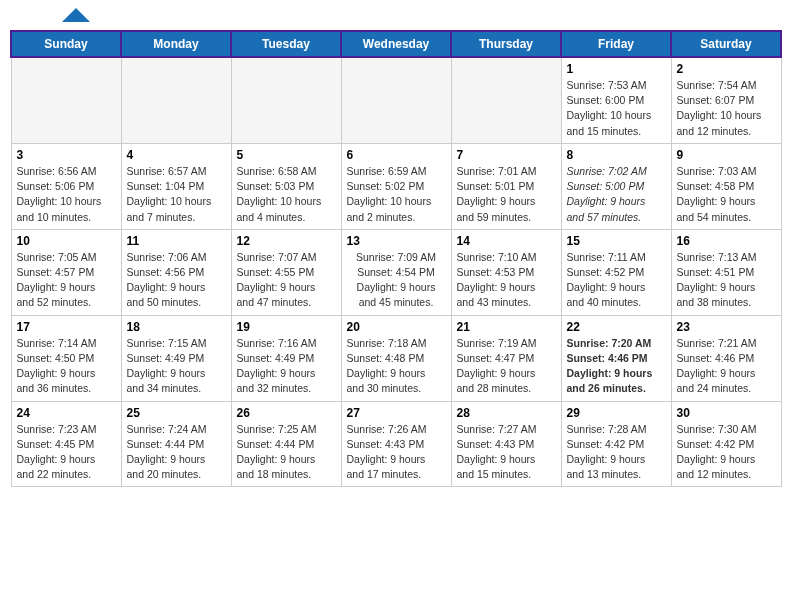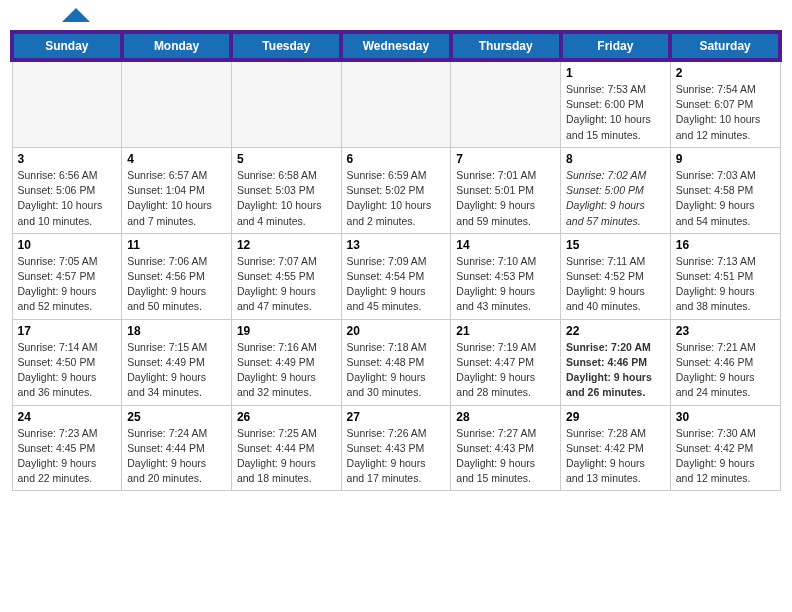--- a/index.html
+++ b/index.html
@@ -50,21 +50,21 @@
       width: 100%;
       border-collapse: collapse;
       font-size: 11px;
     }
     .calendar-table th {
       background: #1a6eb5;
       color: #fff;
       padding: 5px 4px;
       font-size: 12px;
       font-weight: bold;
-      border: 4px solid #4c1d95;
+      border: 2px solid #4c1d95;
     }
     .calendar-table td {
       border: 1px solid #ccc;
       vertical-align: top;
       padding: 4px 5px;
       height: 85px;
       width: calc(100%/7);
       background: #fff;
     }
     .calendar-table td.empty {
@@ -191,21 +191,21 @@
 Daylight: 9 hours and 50 minutes.</div>
         </td>
         <td>
           <div class="day-num">12</div>
           <div class="cell-text" style="white-space: pre-line;">Sunrise: 7:07 AM
 Sunset: 4:55 PM
 Daylight: 9 hours and 47 minutes.</div>
         </td>
         <td>
           <div class="day-num">13</div>
-          <div class="cell-text" style="white-space: pre-line;">Sunrise: 7:09 AM
+          <div class="cell-text" style="white-space: pre-line; text-align: center;">Sunrise: 7:09 AM
 Sunset: 4:54 PM
 Daylight: 9 hours and 45 minutes.</div>
         </td>
         <td>
           <div class="day-num">14</div>
           <div class="cell-text" style="white-space: pre-line;">Sunrise: 7:10 AM
 Sunset: 4:53 PM
 Daylight: 9 hours and 43 minutes.</div>
         </td>
         <td>

